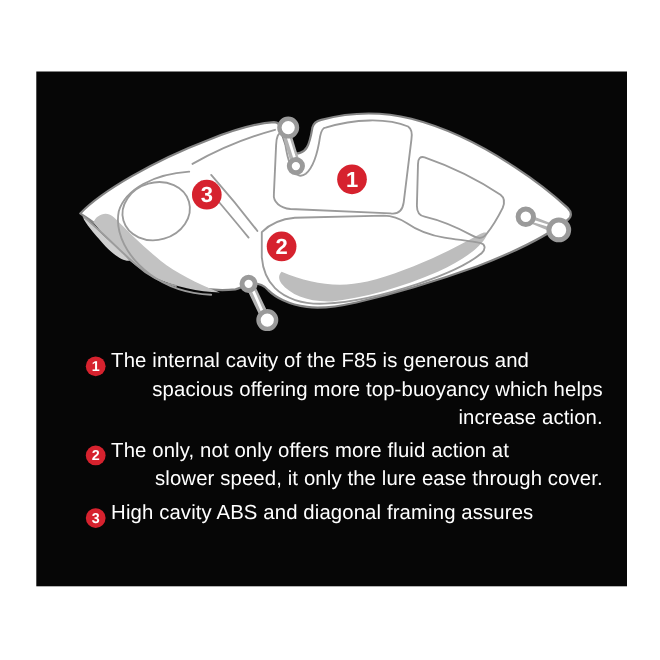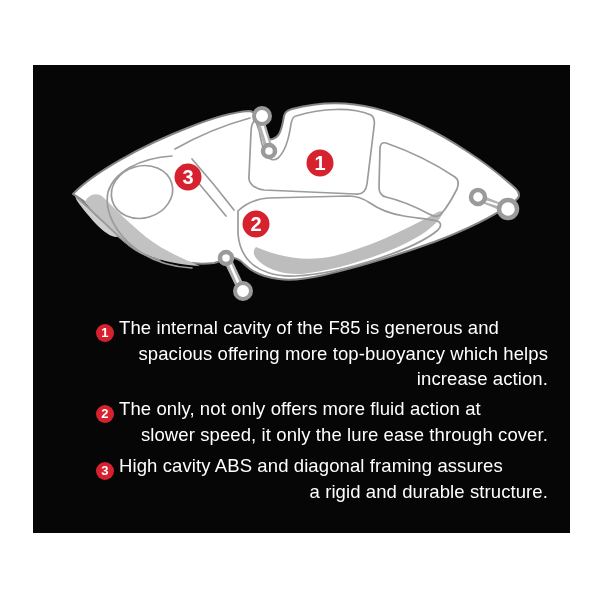--- a/index.html
+++ b/index.html
@@ -14,21 +14,21 @@
   }
   .diagram-svg{
     position:absolute;left:0;top:0;width:537px;height:250px;
     display:block;
   }
   .notes{
     position:absolute;left:45px;top:251px;width:470px;
     color:#ffffff;
   }
   .note{
-    margin:0 0 6px 18px;
+    margin:0 0 6px 0;
     font-size:18.5px;line-height:24.6px;font-weight:400;
     letter-spacing:0.1px;
   }
   .bullet{
     display:inline-block;width:18px;height:18px;border-radius:50%;
     background:#d6222e;color:#fff;
     font-size:13px;line-height:18px;font-weight:700;text-align:center;
     vertical-align:-3px;margin-right:5px;
   }
   .nl{white-space:nowrap;}
@@ -180,17 +180,16 @@
       <span class="bullet">1</span><span class="nl">The internal cavity of the F85 is generous and</span>
       <span class="nl block">spacious offering more top-buoyancy which helps</span>
       <span class="nl block">increase action.</span>
     </p>
     <p class="note">
       <span class="bullet">2</span><span class="nl">The only, not only offers more fluid action at</span>
       <span class="nl block">slower speed, it only the lure ease through cover.</span>
     </p>
     <p class="note">
       <span class="bullet">3</span><span class="nl">High cavity ABS and diagonal framing assures</span>
-      <span class="nl block">a rigid and durable structure.</span>
     </p>
   </div>
 
 </div>
 
 </body></html>

